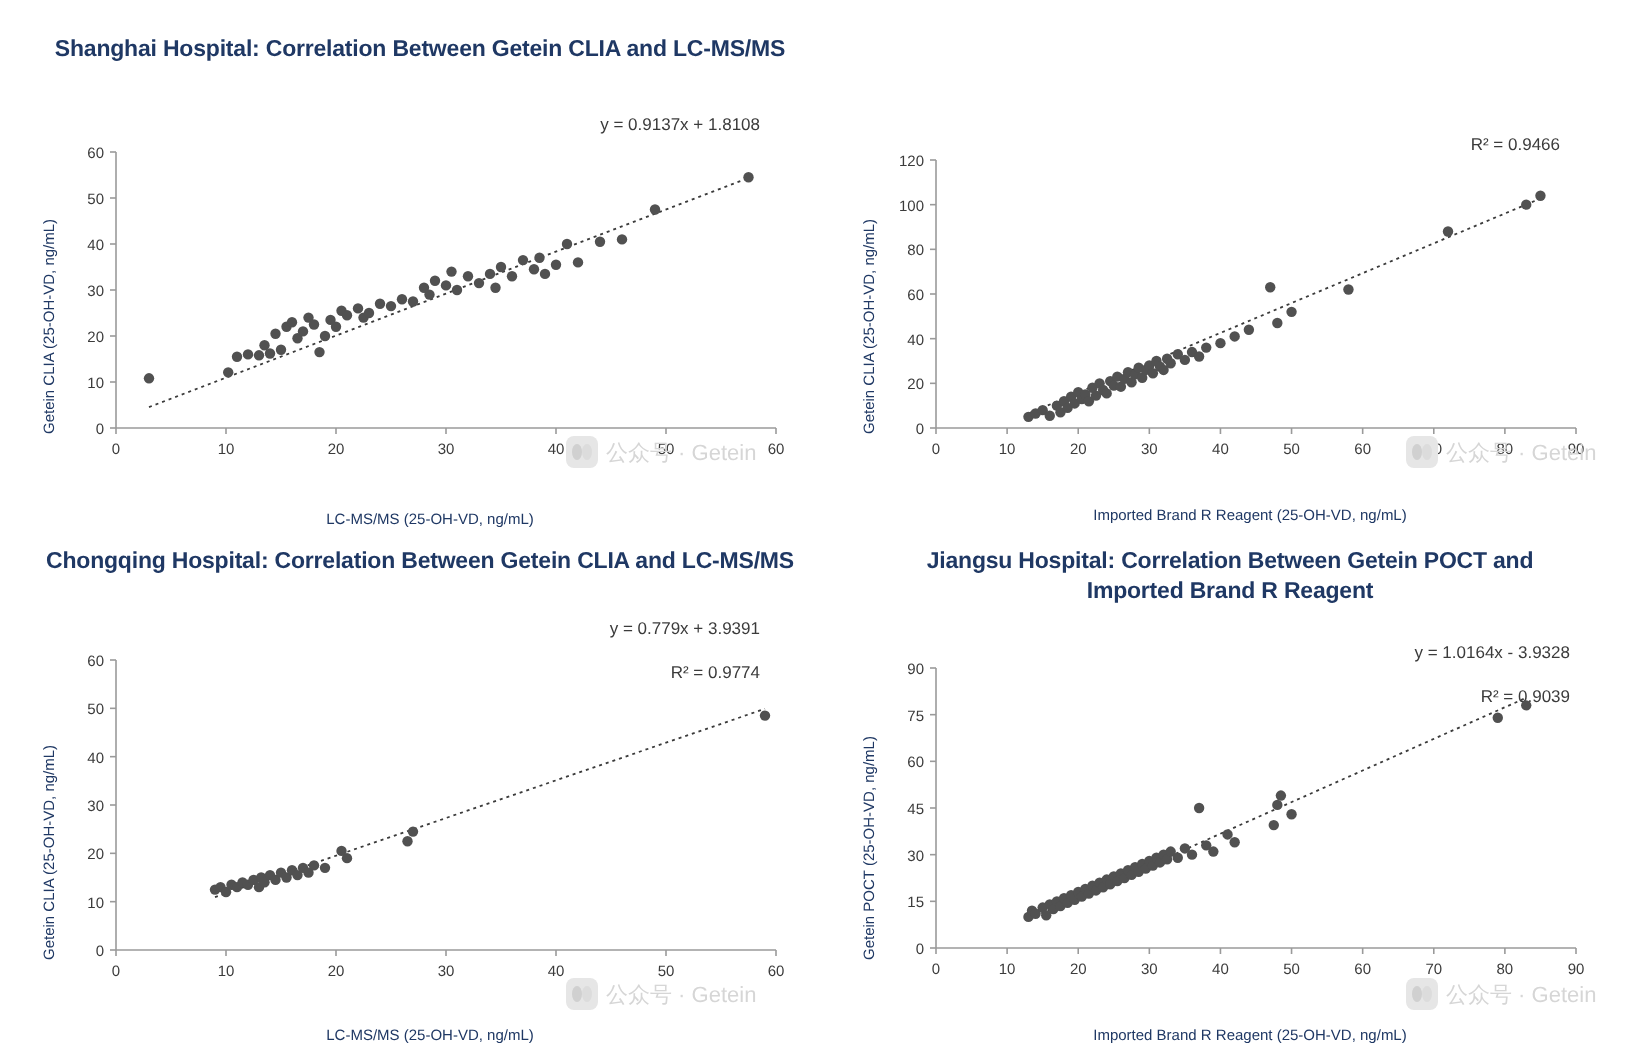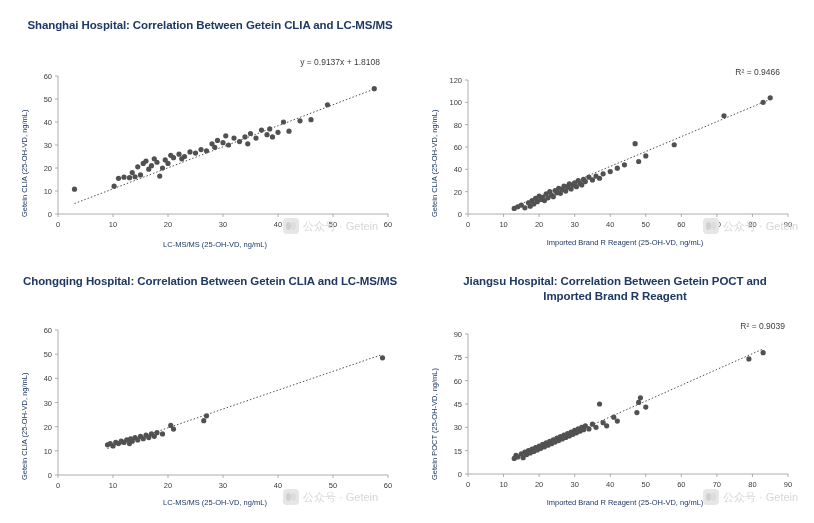--- a/index.html
+++ b/index.html
@@ -42,20 +42,21 @@
     position: absolute;
   }
   .plot-svg {
     display: block;
   }
   .axis-label-x {
     position: absolute;
     font-size: 7.5px;
     color: #1f3864;
     text-align: center;
+    margin-top: 15px;
   }
   .axis-label-y {
     position: absolute;
     font-size: 7.5px;
     color: #1f3864;
     transform-origin: 0 0;
     transform: rotate(-90deg);
     white-space: nowrap;
   }
   .watermark {
@@ -297,20 +298,24 @@
           <circle cx="343.11111111111114" cy="30.33333333333333" r="2.6" fill="#515151"></circle>
           <circle cx="350.22222222222223" cy="25.86666666666666" r="2.6" fill="#515151"></circle>
         </svg>
     </div>
     <div class="axis-label-x" style="left:40px; top:226px; width:330px;">Imported Brand R Reagent (25-OH-VD, ng/mL)</div>
     <div class="axis-label-y" style="left:10px; top:205px;">Getein CLIA (25-OH-VD, ng/mL)</div>
   </div>
 
   <div class="panel" style="left:10px; top:270px; width:400px; height:245px;">
     <div class="panel-title" style="position:absolute; left:12px; top:4px; width:376px;">Chongqing Hospital: Correlation Between Getein CLIA and LC-MS/MS</div>
+    <div class="eq-box" style="left:180px; top:28px; width:190px;">
+      <div>y = 0.779x + 3.9391</div>
+      <div>R² = 0.9774</div>
+    </div>
     <div class="plot-wrap" style="left:0px; top:52px;">
       <svg class="plot-svg" id="svg-2" width="400" height="175">
           <line x1="48" y1="153" x2="378" y2="153" stroke="#9a9a9a" stroke-width="0.8"></line>
           <line x1="48" y1="153" x2="48" y2="8" stroke="#9a9a9a" stroke-width="0.8"></line>
           <line x1="48" y1="153" x2="48" y2="156" stroke="#9a9a9a" stroke-width="0.8"></line>
           <text x="48" y="166" text-anchor="middle" class="tick-text">0</text>
           <line x1="103" y1="153" x2="103" y2="156" stroke="#9a9a9a" stroke-width="0.8"></line>
           <text x="103" y="166" text-anchor="middle" class="tick-text">10</text>
           <line x1="158" y1="153" x2="158" y2="156" stroke="#9a9a9a" stroke-width="0.8"></line>
           <text x="158" y="166" text-anchor="middle" class="tick-text">20</text>
@@ -365,20 +370,21 @@
           <circle cx="372.5" cy="35.79166666666667" r="2.6" fill="#515151"></circle>
         </svg>
     </div>
     <div class="axis-label-x" style="left:40px; top:228px; width:330px;">LC-MS/MS (25-OH-VD, ng/mL)</div>
     <div class="axis-label-y" style="left:10px; top:210px;">Getein CLIA (25-OH-VD, ng/mL)</div>
   </div>
 
   <div class="panel" style="left:420px; top:270px; width:390px; height:245px;">
     <div class="panel-title" style="position:absolute; left:30px; top:4px; width:330px;">Jiangsu Hospital: Correlation Between Getein POCT and Imported Brand R Reagent</div>
     <div class="eq-box" style="left:170px; top:40px; width:195px;">
+      <div>y = 1.0164x - 3.9328</div>
       <div>R² = 0.9039</div>
     </div>
     <div class="plot-wrap" style="left:0px; top:56px;">
       <svg class="plot-svg" id="svg-3" width="390" height="170">
           <line x1="48" y1="148" x2="368" y2="148" stroke="#9a9a9a" stroke-width="0.8"></line>
           <line x1="48" y1="148" x2="48" y2="8" stroke="#9a9a9a" stroke-width="0.8"></line>
           <line x1="48" y1="148" x2="48" y2="151" stroke="#9a9a9a" stroke-width="0.8"></line>
           <text x="48" y="161" text-anchor="middle" class="tick-text">0</text>
           <line x1="83.55555555555556" y1="148" x2="83.55555555555556" y2="151" stroke="#9a9a9a" stroke-width="0.8"></line>
           <text x="83.55555555555556" y="161" text-anchor="middle" class="tick-text">10</text>

